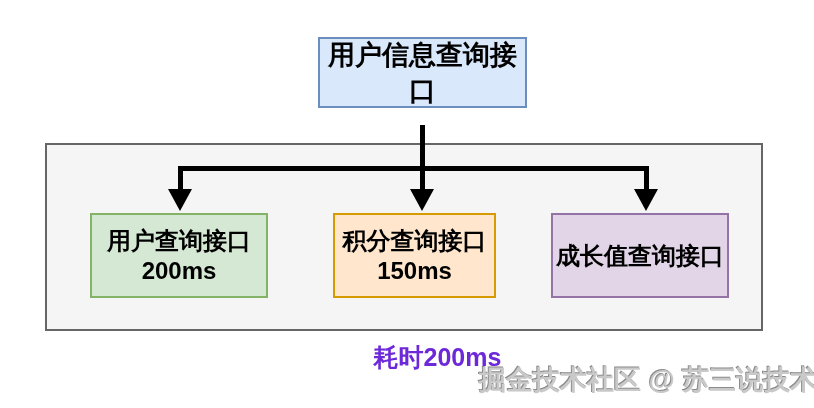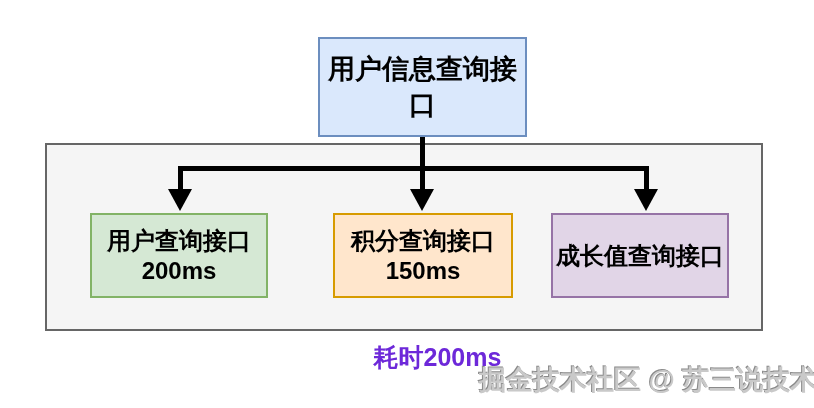--- a/index.html
+++ b/index.html
@@ -22,42 +22,42 @@
     flex-direction: column;
     align-items: center;
     justify-content: center;
     text-align: center;
     color: #000000;
     font-weight: 700;
     z-index: 3;
   }
   .root-node {
     left: 318px; top: 37px;
-    width: 209px; height: 100px;
+    width: 209px; height: 71px;
     background: #dae8fc;
     border: 2px solid #6c8ebf;
     font-size: 27px;
   }
   .group-container {
     position: absolute;
     left: 45px; top: 143px;
     width: 718px; height: 188px;
     box-sizing: border-box;
     background: #f5f5f5;
     border: 2px solid #666666;
     z-index: 1;
   }
   .child-node {
     top: 213px;
     height: 85px;
     font-size: 24px;
     line-height: 30px;
   }
   .child-green  { left: 90px;  width: 178px; background: #d5e8d4; border: 2px solid #82b366; }
-  .child-orange { left: 333px; width: 180px; background: #ffe6cc; border: 2px solid #d79b00; }
+  .child-orange { left: 333px; width: 163px; background: #ffe6cc; border: 2px solid #d79b00; }
   .child-purple { left: 551px; width: 178px; background: #e1d5e7; border: 2px solid #9673a6; text-align: right; }
 
   .line {
     position: absolute;
     background: #000000;
     z-index: 2;
   }
   .vline-root   { left: 420px; top: 125px; width: 5px; height: 45px; }
   .hline-branch { left: 178px; top: 166px; width: 470px; height: 5px; }
   .shaft        { width: 5px; top: 166px; height: 26px; }

